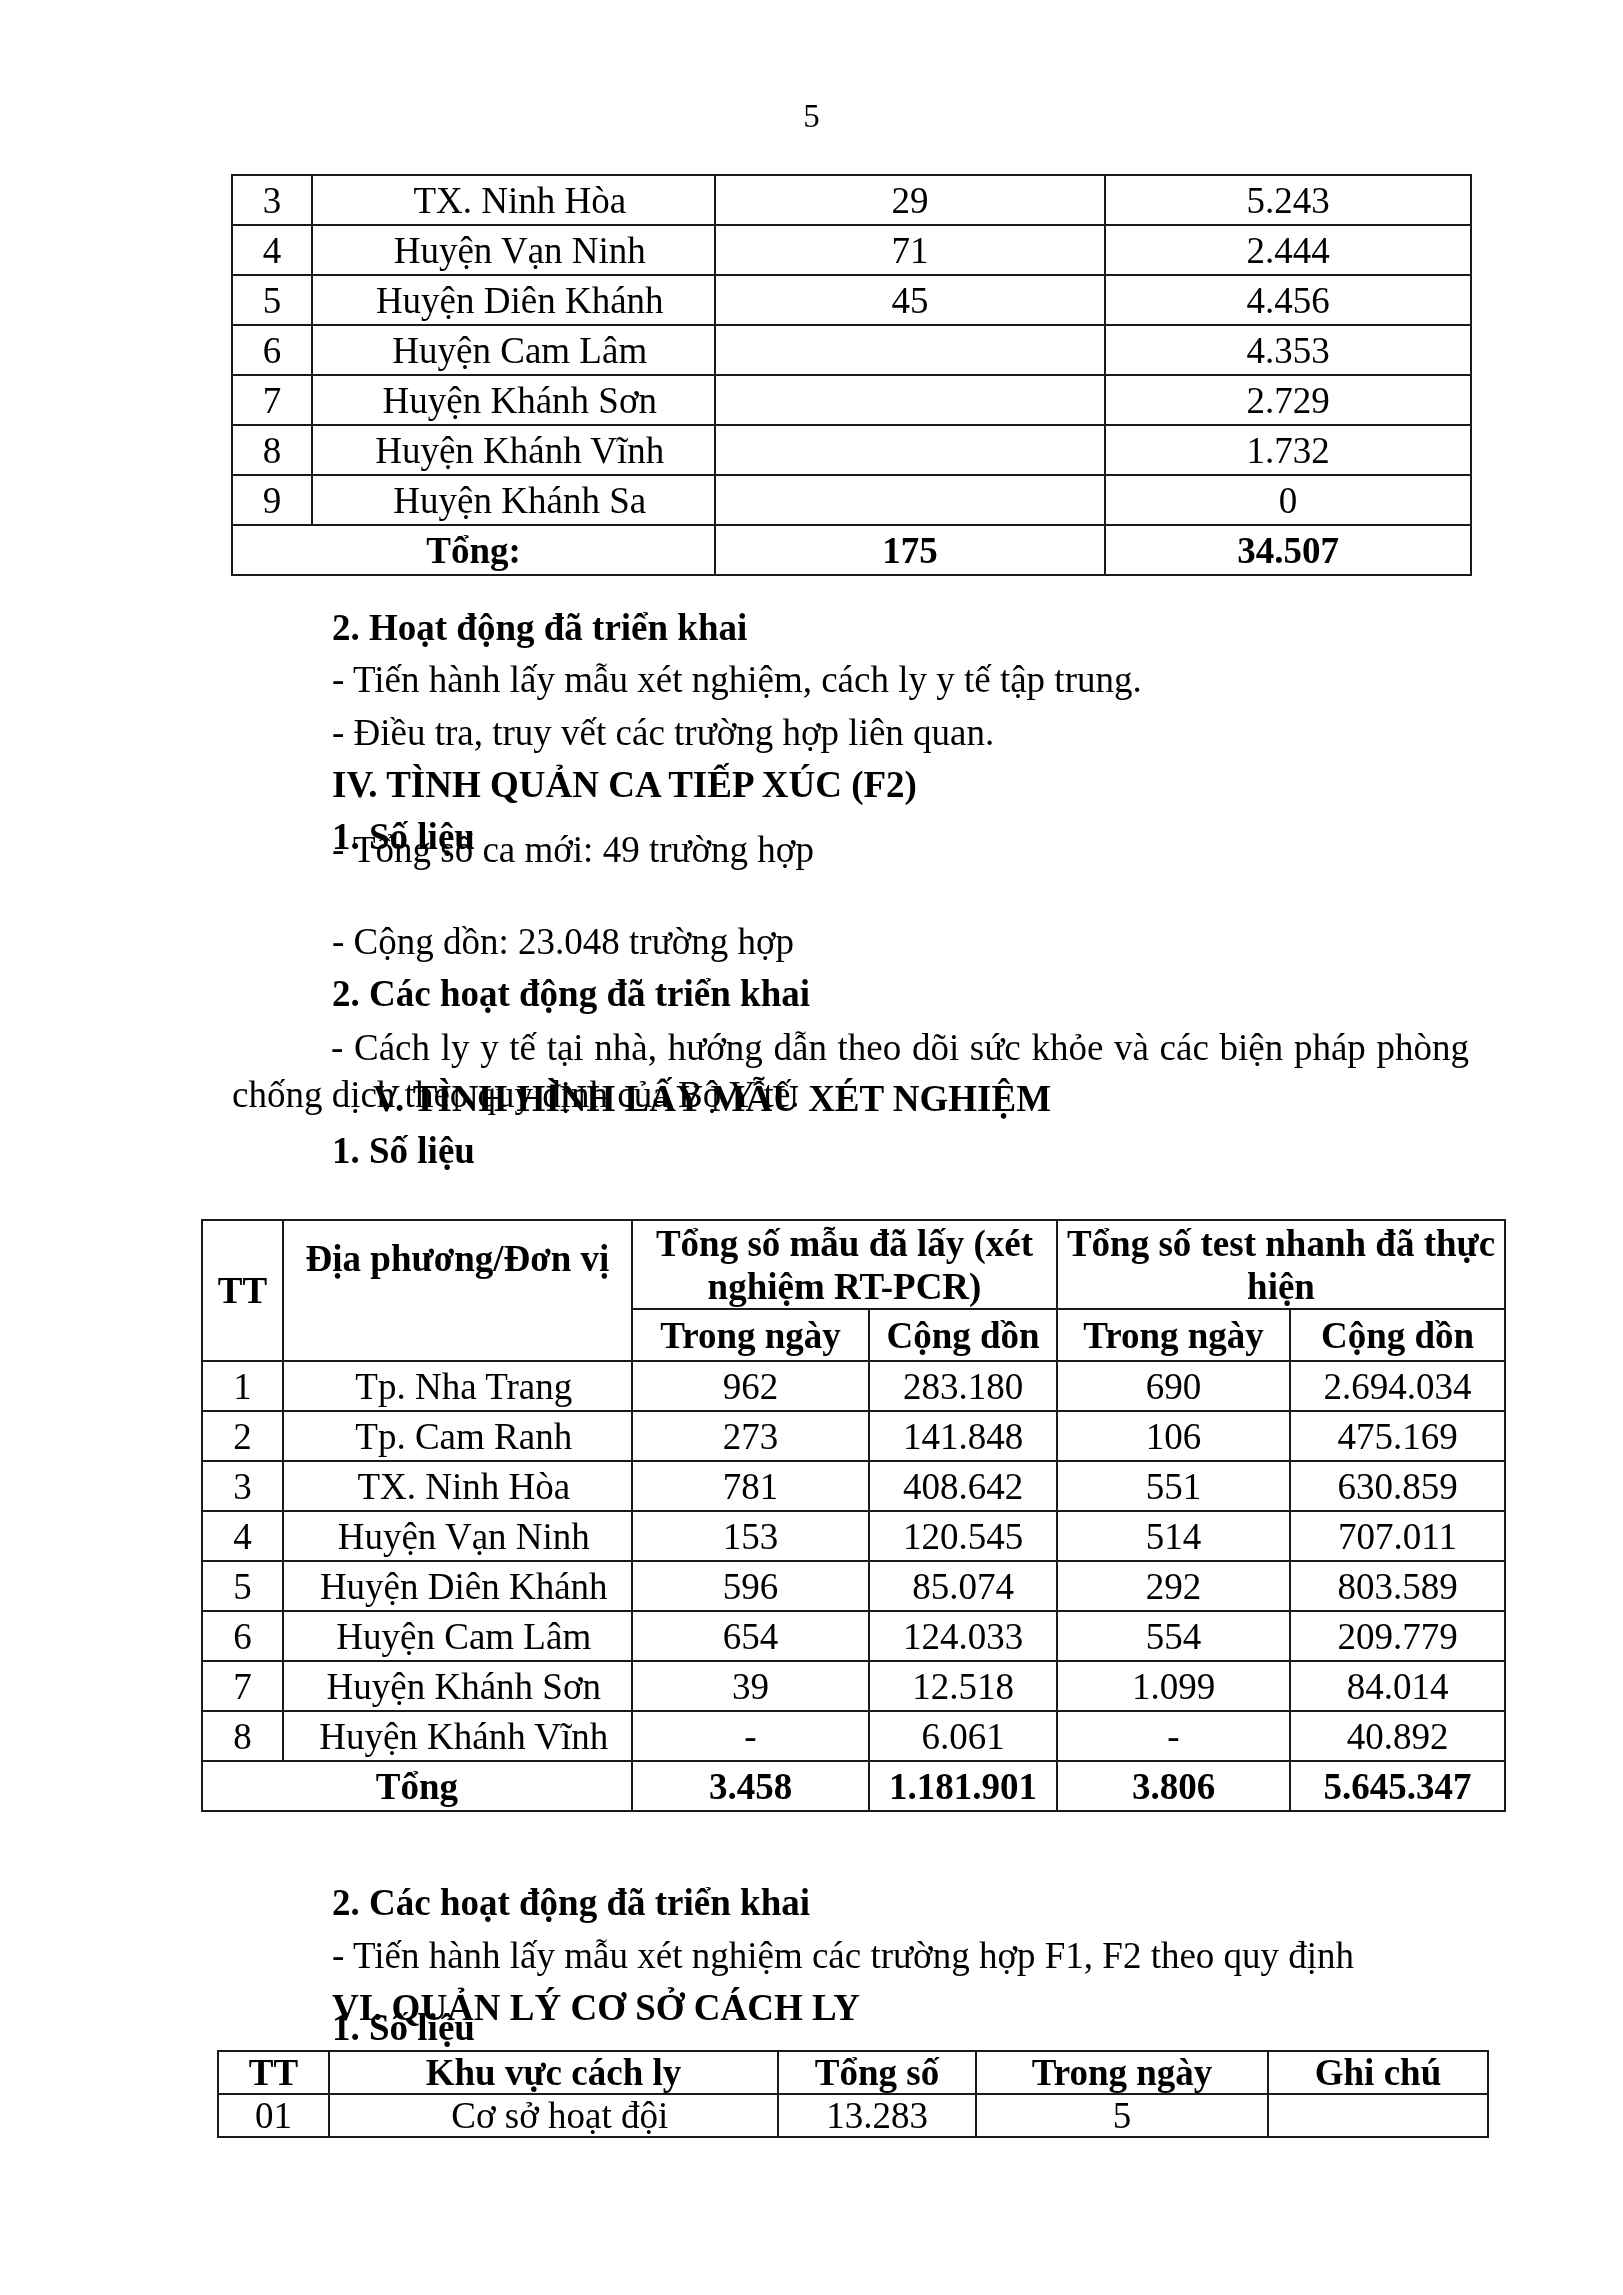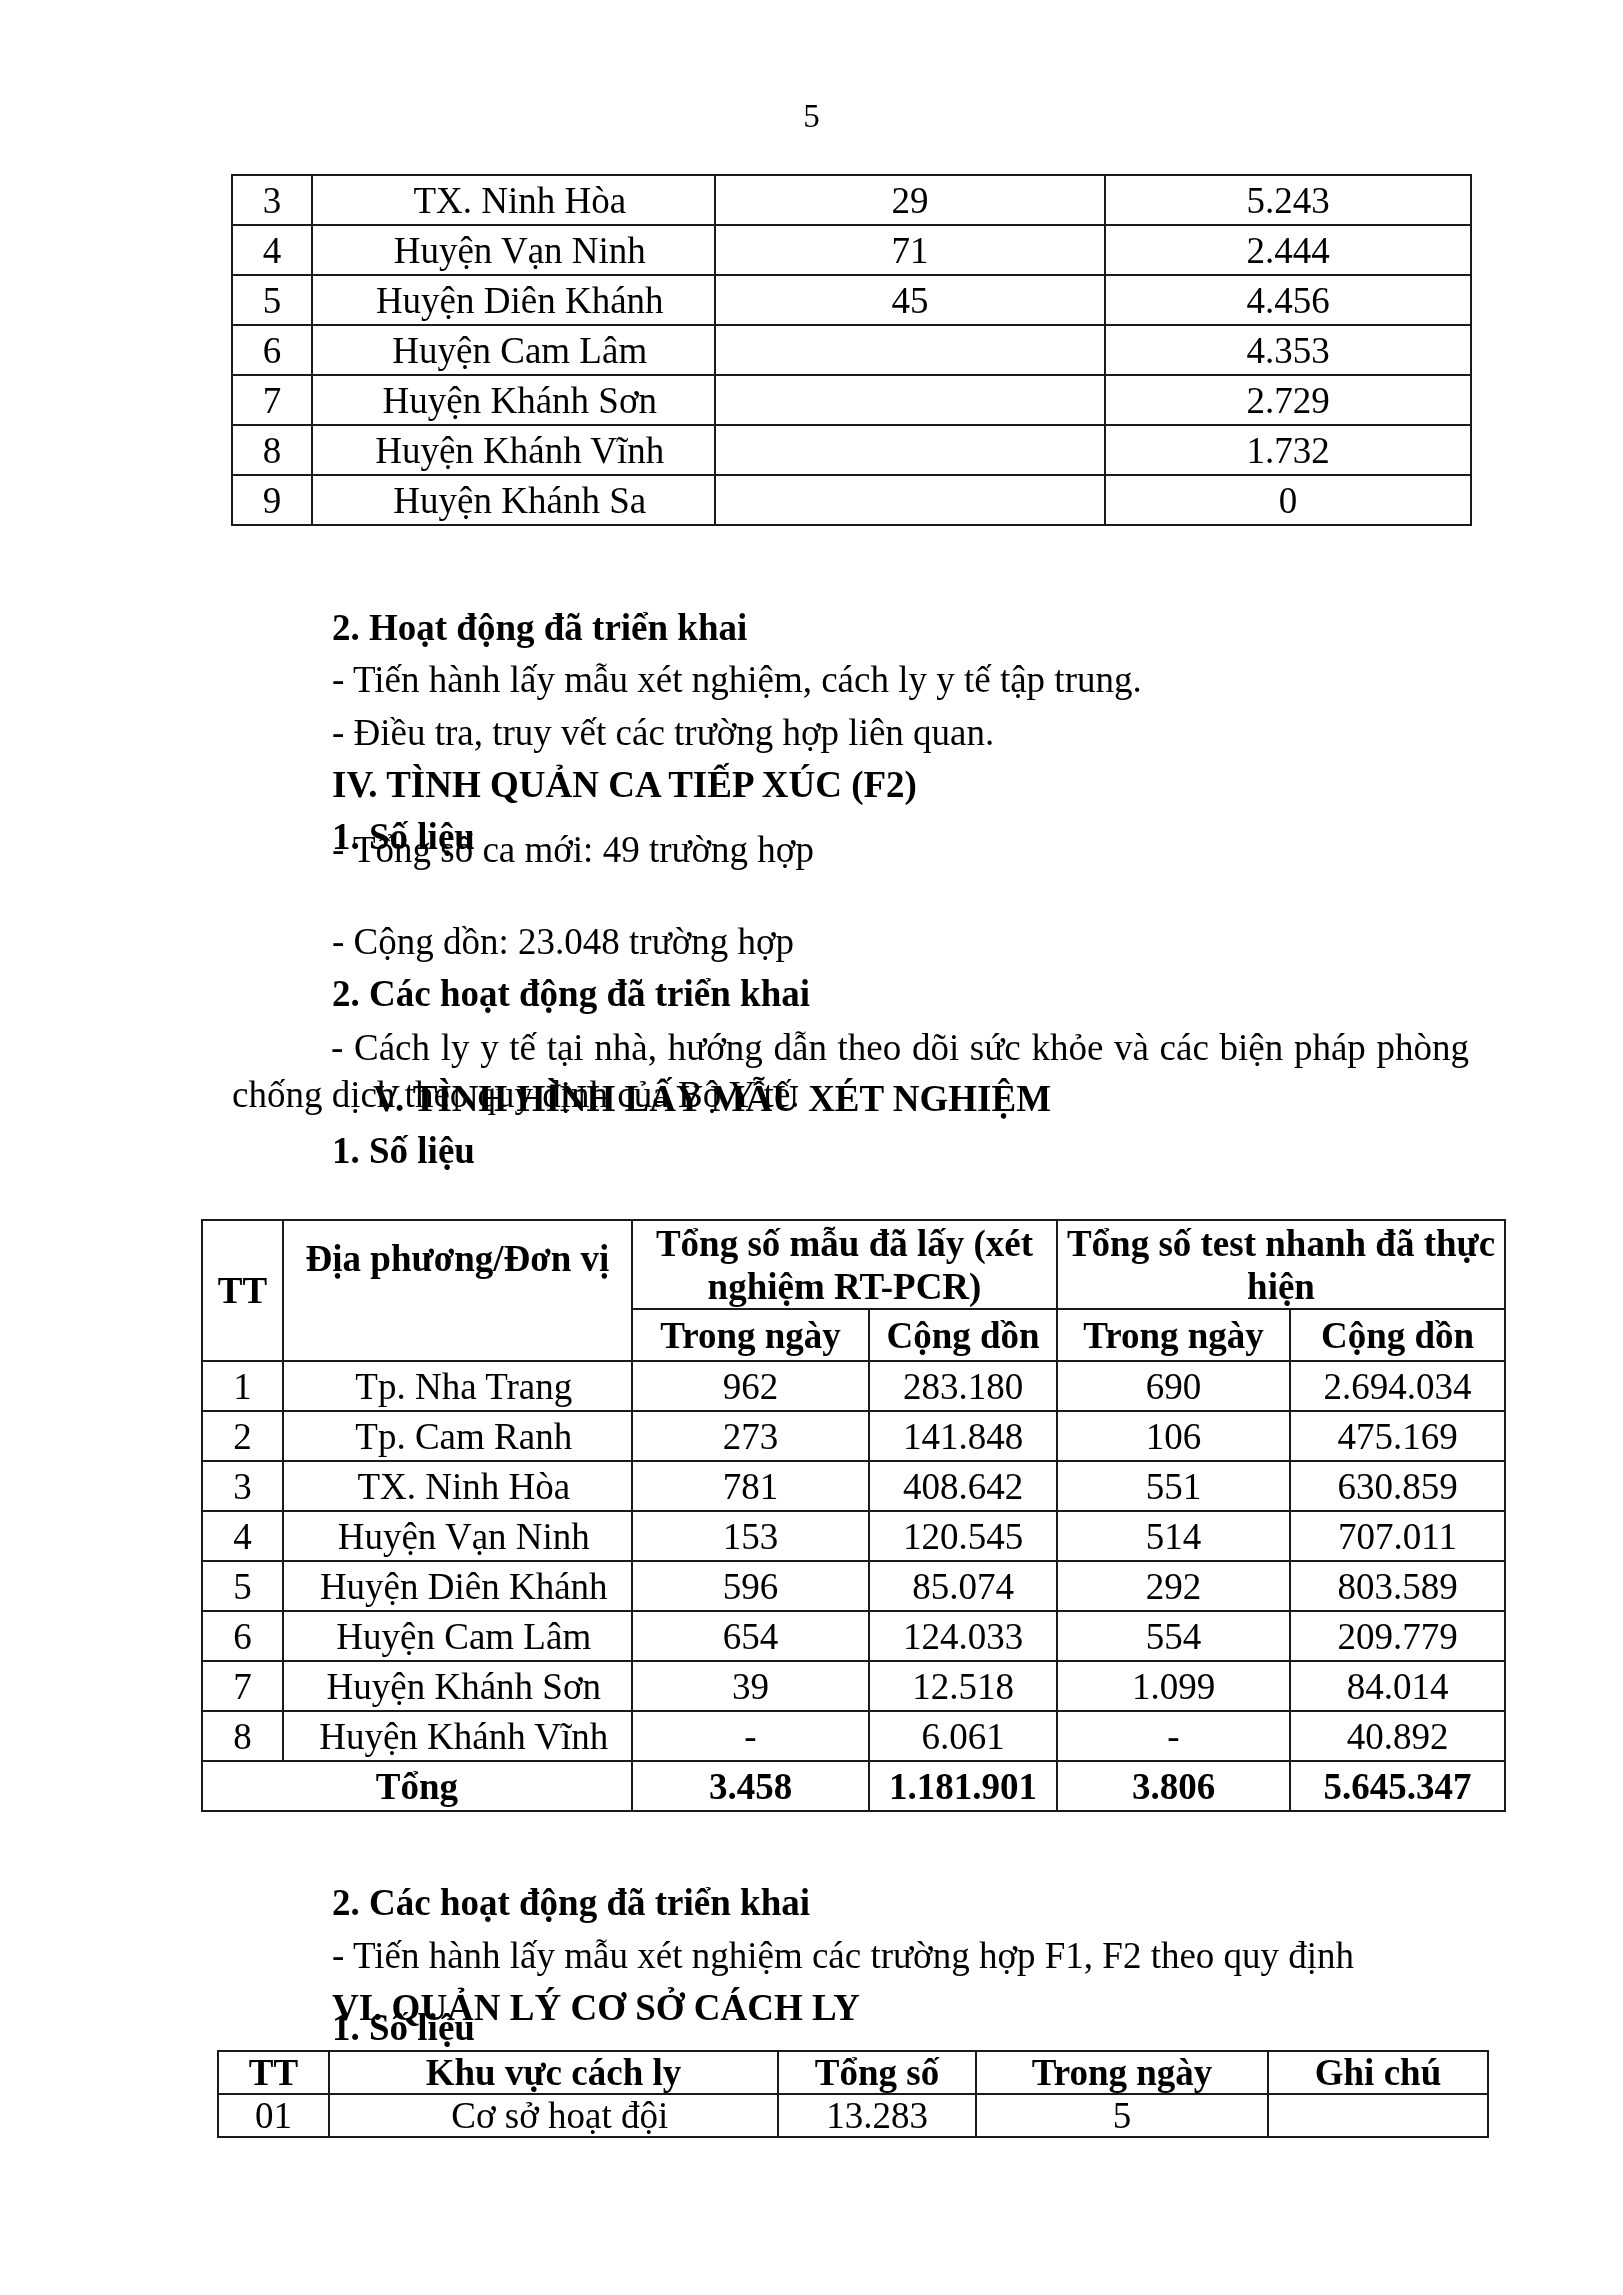--- a/index.html
+++ b/index.html
@@ -81,20 +81,25 @@
         <td class="c">8</td>
         <td class="l">Huyện Khánh Vĩnh</td>
         <td class="c"></td>
         <td class="c">1.732</td>
       </tr>
       <tr>
         <td class="c">9</td>
         <td class="l">Huyện Khánh Sa</td>
         <td class="c"></td>
         <td class="c">0</td>
+      </tr>
+      <tr>
+        <td class="c b" colspan="2">Tổng:</td>
+        <td class="c b">175</td>
+        <td class="c b">34.507</td>
       </tr>
     </tbody>
 </table>
 
 <div class="line bold" style="left:332px; top:602px;">2. Hoạt động đã triển khai</div>
 <div class="line" style="left:332px; top:654px;">- Tiến hành lấy mẫu xét nghiệm, cách ly y tế tập trung.</div>
 <div class="line" style="left:332px; top:707px;">- Điều tra, truy vết các trường hợp liên quan.</div>
 
 <div class="line bold" style="left:332px; top:759px;">IV. TÌNH QUẢN CA TIẾP XÚC (F2)</div>
 <div class="line bold" style="left:332px; top:811px;">1.  Số liệu</div>

